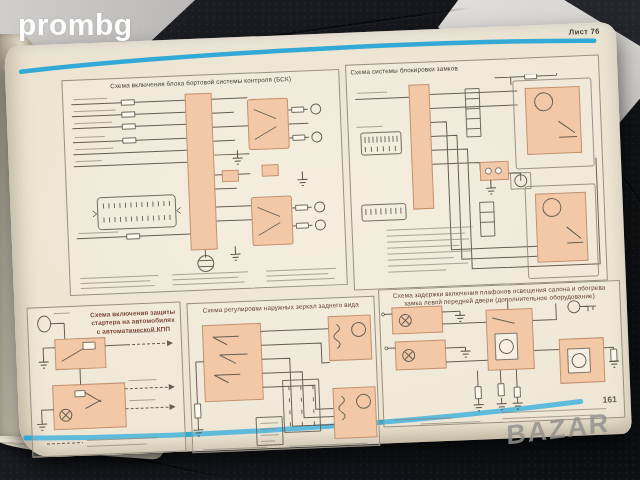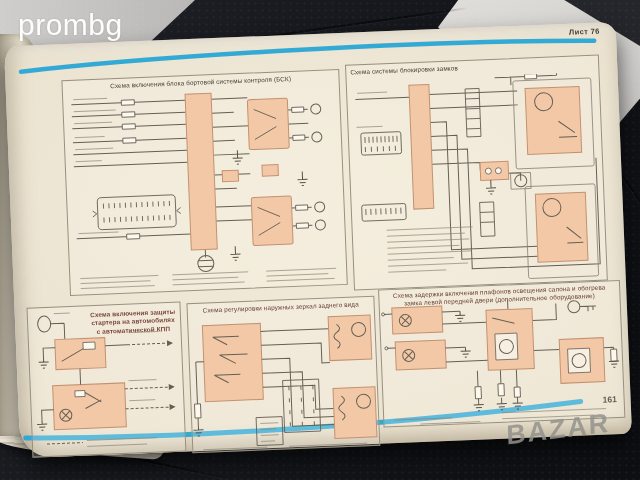--- a/index.html
+++ b/index.html
@@ -57,21 +57,21 @@
     letter-spacing:.1px;}
   .cap-a{left:5%;top:3px;width:90%;}
   .cap-b{left:4px;top:3px;width:62%;text-align:left;}
   .cap-c{right:3px;top:5px;width:58%;font-weight:bold;color:#7a453a;}
   .cap-d{left:4%;top:3px;width:92%;color:#6b4438;}
   .cap-e{left:3%;top:2px;width:94%;color:#6b4438;}
   .schem{position:absolute;left:0;top:0;width:100%;height:100%;}
   .schem-a,.schem-b{top:16px;height:calc(100% - 16px);}
   .schem-d,.schem-e{top:14px;height:calc(100% - 14px);}
   
-  .wm-prombg{position:absolute;left:18px;top:8px;font-size:30px;font-weight:normal;color:#ffffff;
+  .wm-prombg{position:absolute;left:18px;top:8px;font-size:30px;font-weight:bold;color:#ffffff;
     opacity:.97;letter-spacing:.5px;text-shadow:0 0 3px rgba(0,0,0,.12);}
   .wm-bazar{position:absolute;left:506px;top:414px;font-size:27px;font-weight:bold;color:#93928d;
     opacity:.85;letter-spacing:2px;transform:rotate(-7deg) skewX(-5deg);}
 </style>
 </head>
 <body>
 
 <div class="scene">
 
   <div class="tile-light-left"></div>

